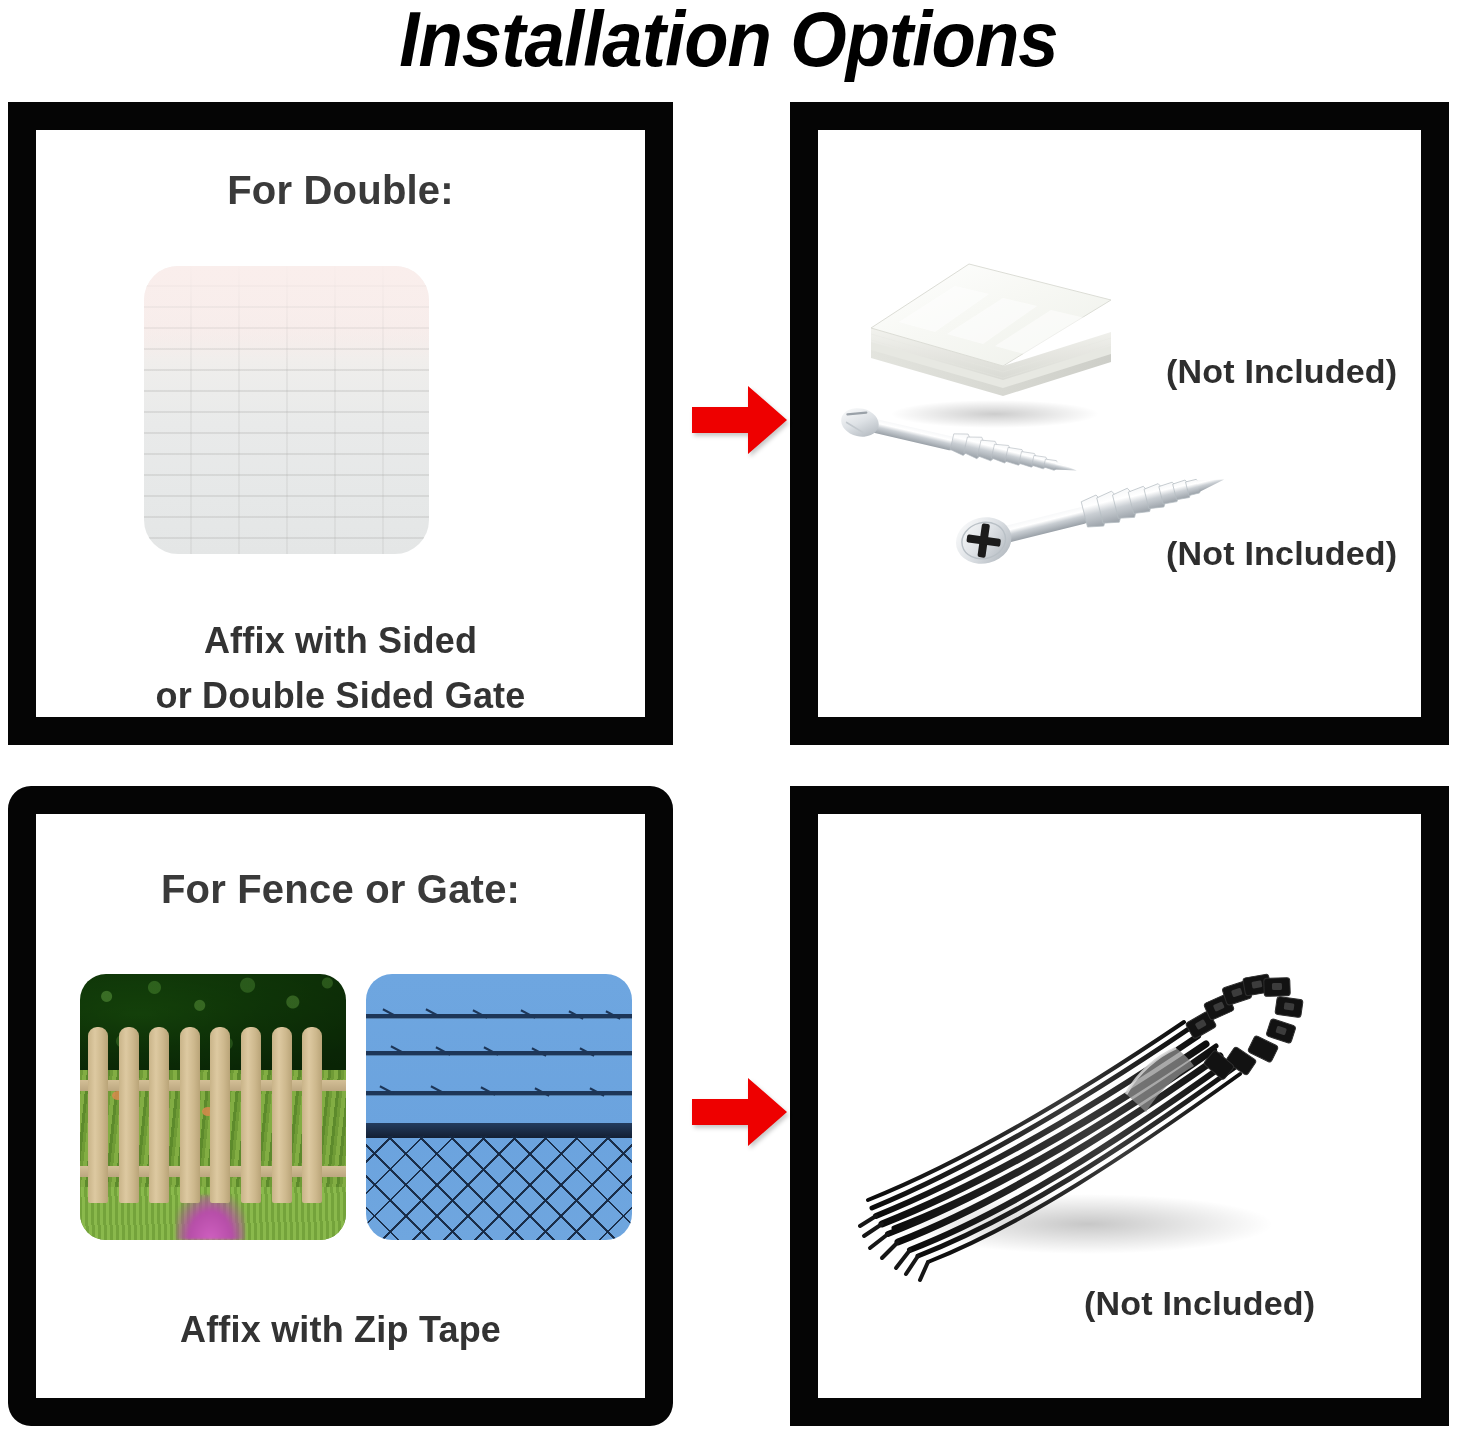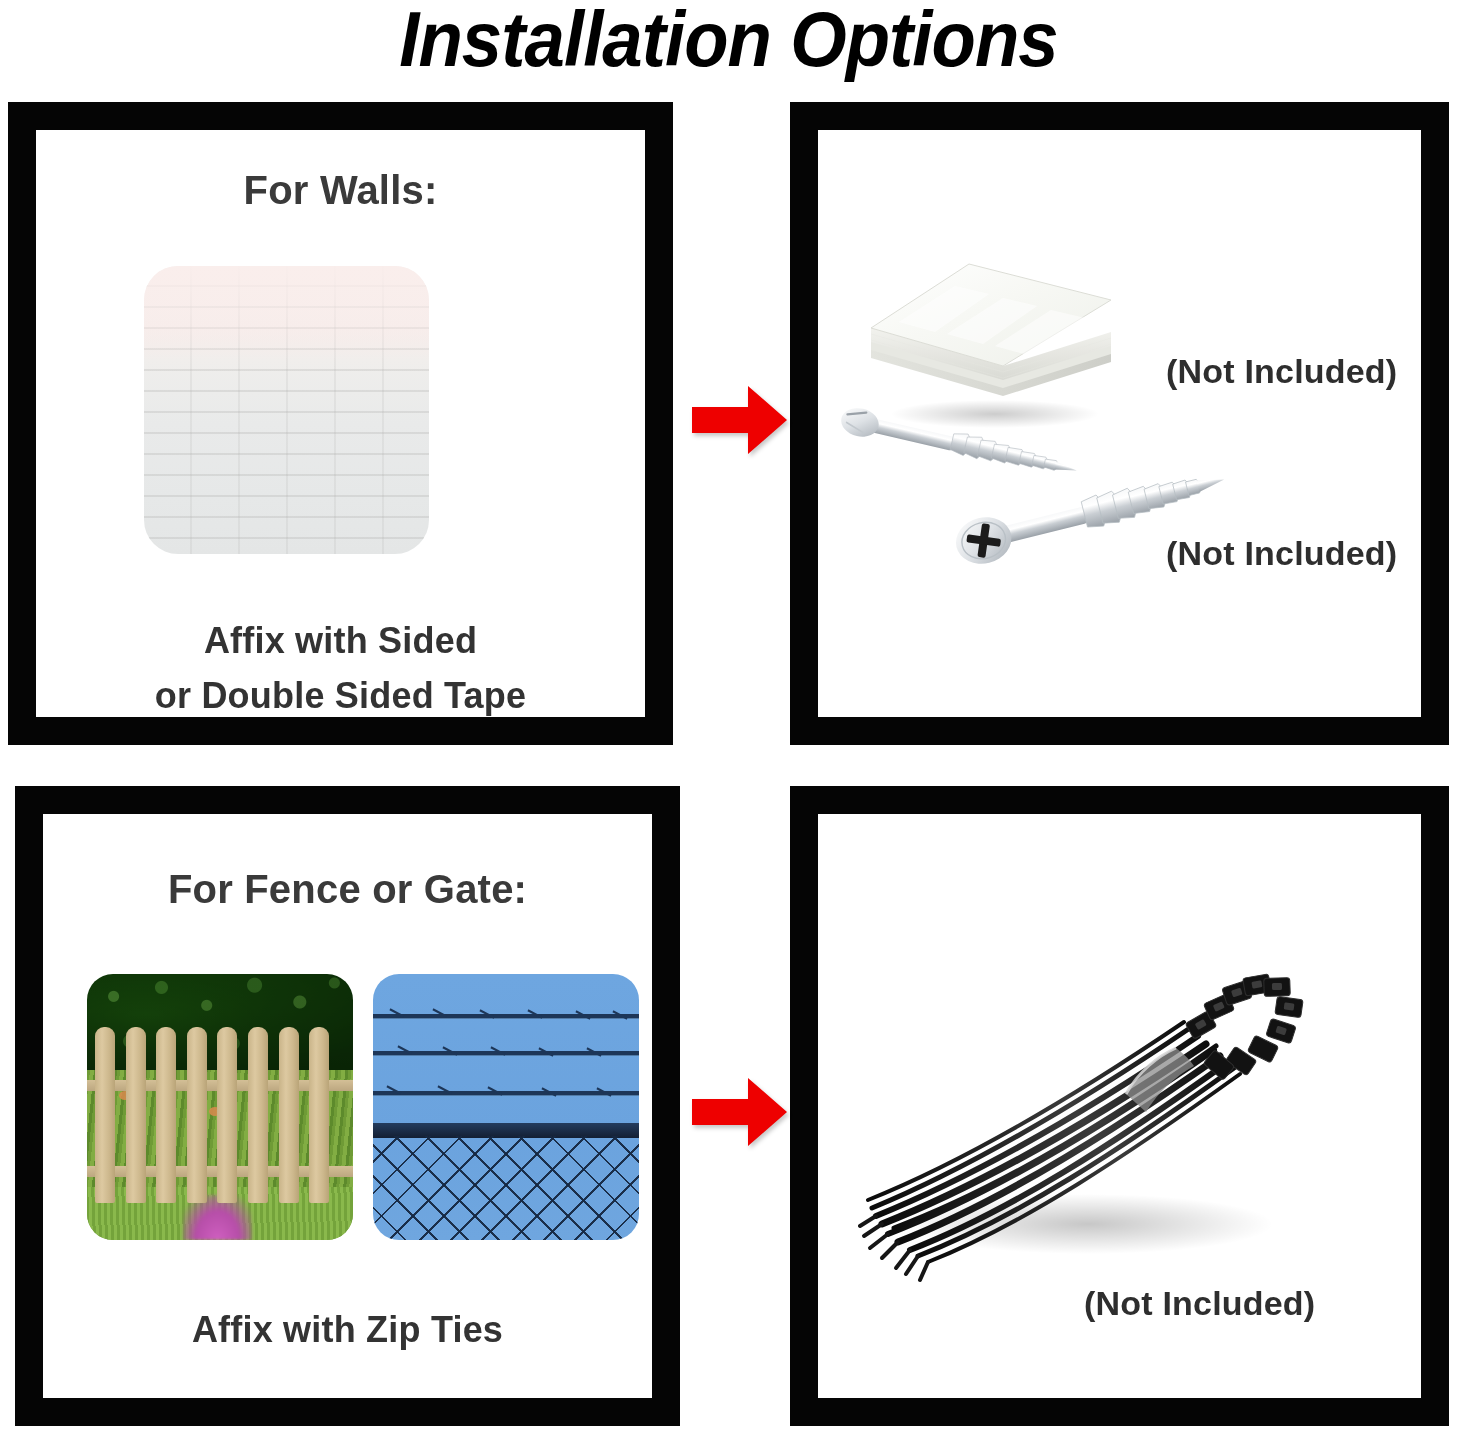--- a/index.html
+++ b/index.html
@@ -37,21 +37,21 @@
 
   
   .panel {
     position: absolute;
     background: #ffffff;
     border: 28px solid #050505;
     box-sizing: border-box;
   }
   #panel-walls     { left: 8px;   top: 102px;  width: 665px; height: 643px; }
   #panel-hardware  { left: 790px; top: 102px;  width: 659px; height: 643px; }
-  #panel-fence     { left: 15px;   top: 786px;  width: 665px; height: 640px; }
+  #panel-fence     { left: 8px;   top: 786px;  width: 665px; height: 640px; border-radius: 23px; }
   #panel-zipties   { left: 790px; top: 786px;  width: 659px; height: 640px; }
 
   .panel-inner {
     position: relative;
     width: 100%;
     height: 100%;
     overflow: hidden;
   }
 
   
@@ -297,30 +297,30 @@
   }
 </style>
 </head>
 <body>
 
 <div id="page-title">Installation Options</div>
 
 <div class="panel" id="panel-walls">
   <div class="panel-inner">
 
-    <div class="panel-heading" id="walls-heading">For Walls:</div>
+    <div class="panel-heading" id="walls-heading">For Double:</div>
 
     <div id="wall-swatch">
       <div class="brick-rows"></div>
       <div class="brick-joints"></div>
       <div class="wall-top-wash"></div>
     </div>
 
     <div class="caption-line" id="walls-caption-1">Affix with Sided</div>
-    <div class="caption-line" id="walls-caption-2">or Double Sided Tape</div>
+    <div class="caption-line" id="walls-caption-2">or Double Sided Gate</div>
   </div>
 </div>
 
 <div class="panel" id="panel-hardware">
   <div class="panel-inner">
 
     <svg id="tape-stack" viewBox="0 0 254 186">
       <defs>
         <linearGradient id="tapeTop" x1="0" y1="0" x2="1" y2="1">
           <stop offset="0%" stop-color="#ffffff"></stop>
@@ -479,21 +479,21 @@
       <div class="barb" style="left:5%;top:43.2%;"></div>
       <div class="barb" style="left:24%;top:43.4%;"></div>
       <div class="barb" style="left:43%;top:43.6%;"></div>
       <div class="barb" style="left:63%;top:43.8%;"></div>
       <div class="barb" style="left:84%;top:44.0%;"></div>
 
       <div class="top-rail"></div>
       <div class="mesh"></div>
     </div>
 
-    <div class="caption-line" id="fence-caption-1">Affix with Zip Ties</div>
+    <div class="caption-line" id="fence-caption-1">Affix with Zip Tape</div>
   </div>
 </div>
 
 <div class="panel" id="panel-zipties">
   <div class="panel-inner">
 
     <svg id="ziptie-bundle" viewBox="0 0 460 360">
       <defs>
         <linearGradient id="tieG" x1="0" y1="0" x2="1" y2="0">
           <stop offset="0%" stop-color="#0b0b0b"></stop>

